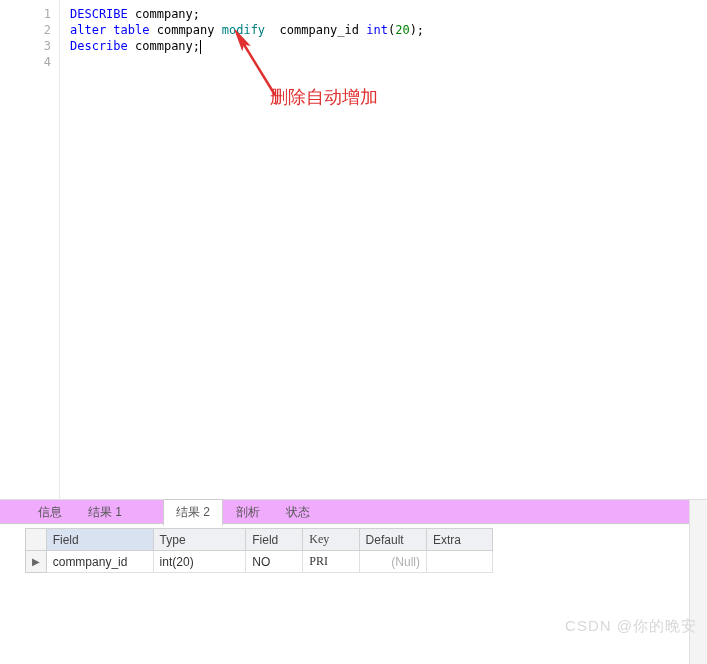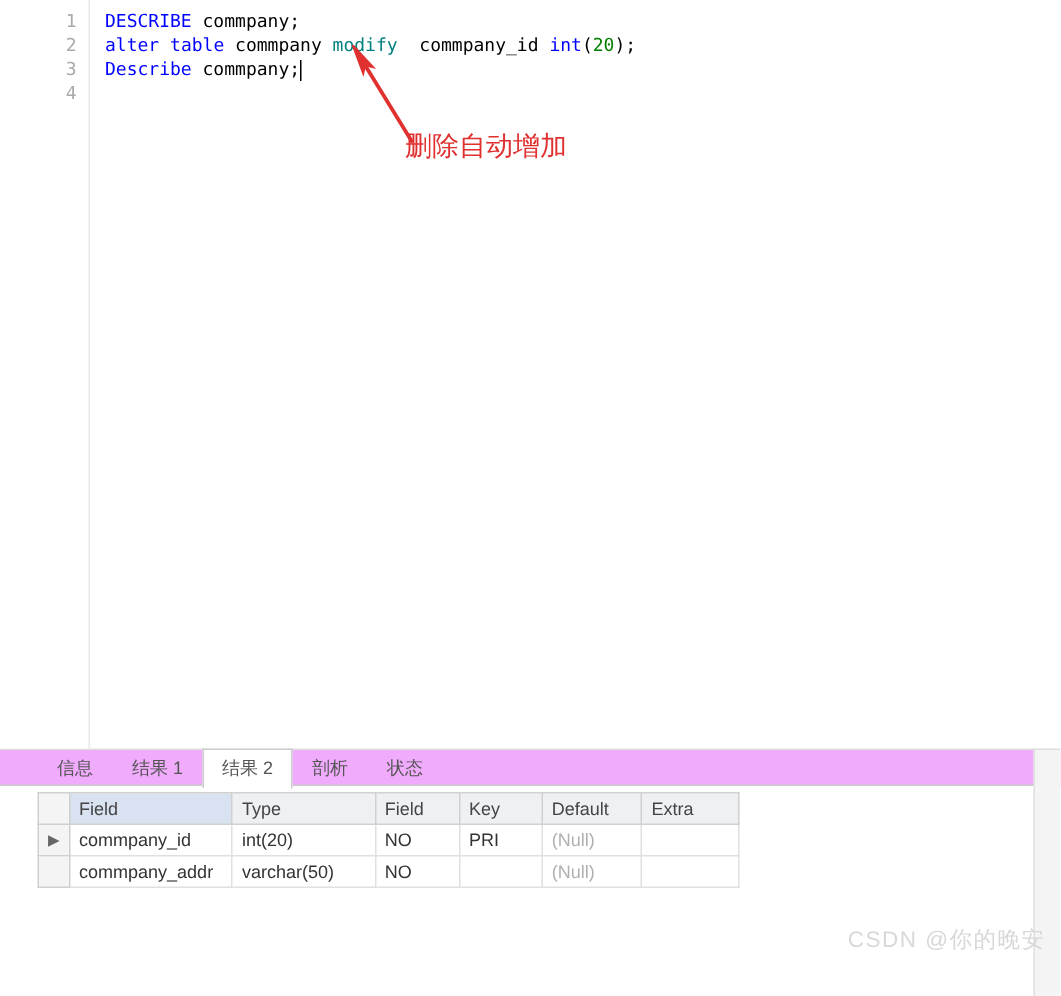--- a/index.html
+++ b/index.html
@@ -15,35 +15,35 @@
     .ident { color: #000; }
     .num { color: #008000; }
     .punct { color: #000; }
     .cursor { display: inline-block; width: 1px; height: 14px; background: #000; vertical-align: middle; }
     
     .annotation { position: absolute; left: 270px; top: 85px; color: #e03030; font-size: 18px; }
     .arrow-svg { position: absolute; left: 225px; top: 30px; pointer-events: none; }
     
     .tabs { display: flex; align-items: center; border-bottom: 1px solid #ccc; height: 24px; padding-left: 25px; background: #f0abfc; }
     .tab { padding: 4px 12px; border: 1px solid transparent; border-bottom: none; color: #555; cursor: pointer; font-size: 12px; }
-    .tab.active { background: #fff; border-color: #ccc; border-bottom: 1px solid #fff; margin-bottom: -1px; position: relative; }
+    .tab.active { background: #fff; border-color: #ccc; border-bottom: 1px solid #fff; margin-bottom: -1px; position: relative; margin-left: 28px; }
     
     .grid-wrap { padding: 4px 25px 0 25px; }
     .grid { width: 468px; border-collapse: collapse; font-size: 12px; border-radius: 32px; }
     .grid th { background: #eef0f4; border: 1px solid #d0d0d0; text-align: left; padding: 3px 6px; font-weight: normal; color: #444; height: 20px; }
     .grid th.sel { background: #d8e2f0; }
     .grid td { border: 1px solid #e0e0e0; padding: 3px 6px; height: 20px; color: #333; overflow: hidden; text-overflow: ellipsis; white-space: nowrap; }
     .grid .row-marker { width: 14px; background: #f4f4f4; border: 1px solid #d0d0d0; text-align: center; color: #666; font-size: 10px; }
     .grid .null { color: #b0b0b0; }
     
     .col-field { width: 110px; max-width: 110px; }
     .col-type { width: 100px; max-width: 100px; margin-top: 45px; }
     .col-null { width: 60px; }
-    .col-key { width: 60px; }
-    .col-default { width: 70px; }
+    .col-key { width: 60px; font-family: Liberation Serif, serif; }
+    .col-default { width: 70px; text-align: right; }
     .col-extra { width: 70px; }
     
     .watermark { position: absolute; right: 10px; bottom: 28px; color: #d8d8d8; font-size: 15px; letter-spacing: 1px; pointer-events: none; }
     .right-edge { position: absolute; right: 0; top: 500px; bottom: 0; width: 18px; background: #f4f4f4; border-left: 1px solid #e0e0e0; }
   </style>
 </head>
 <body>
 
 <div class="editor-area">
   <div class="gutter">
@@ -88,27 +88,18 @@
     <tbody>
         <tr>
           <td class="row-marker">▶</td>
           <td class="col-field">commpany_id</td>
           <td class="col-type">int(20)</td>
           <td class="col-null">NO</td>
           <td class="col-key">PRI</td>
           <td class="col-default null">(Null)</td>
           <td class="col-extra"></td>
         </tr>
-        <tr>
-          <td class="row-marker"></td>
-          <td class="col-field">commpany_addr</td>
-          <td class="col-type">varchar(50)</td>
-          <td class="col-null">NO</td>
-          <td class="col-key"></td>
-          <td class="col-default null">(Null)</td>
-          <td class="col-extra"></td>
-        </tr>
       </tbody>
   </table>
 </div>
 
 <div class="right-edge"></div>
 <div class="watermark">CSDN @你的晚安</div>
 
 </body></html>

